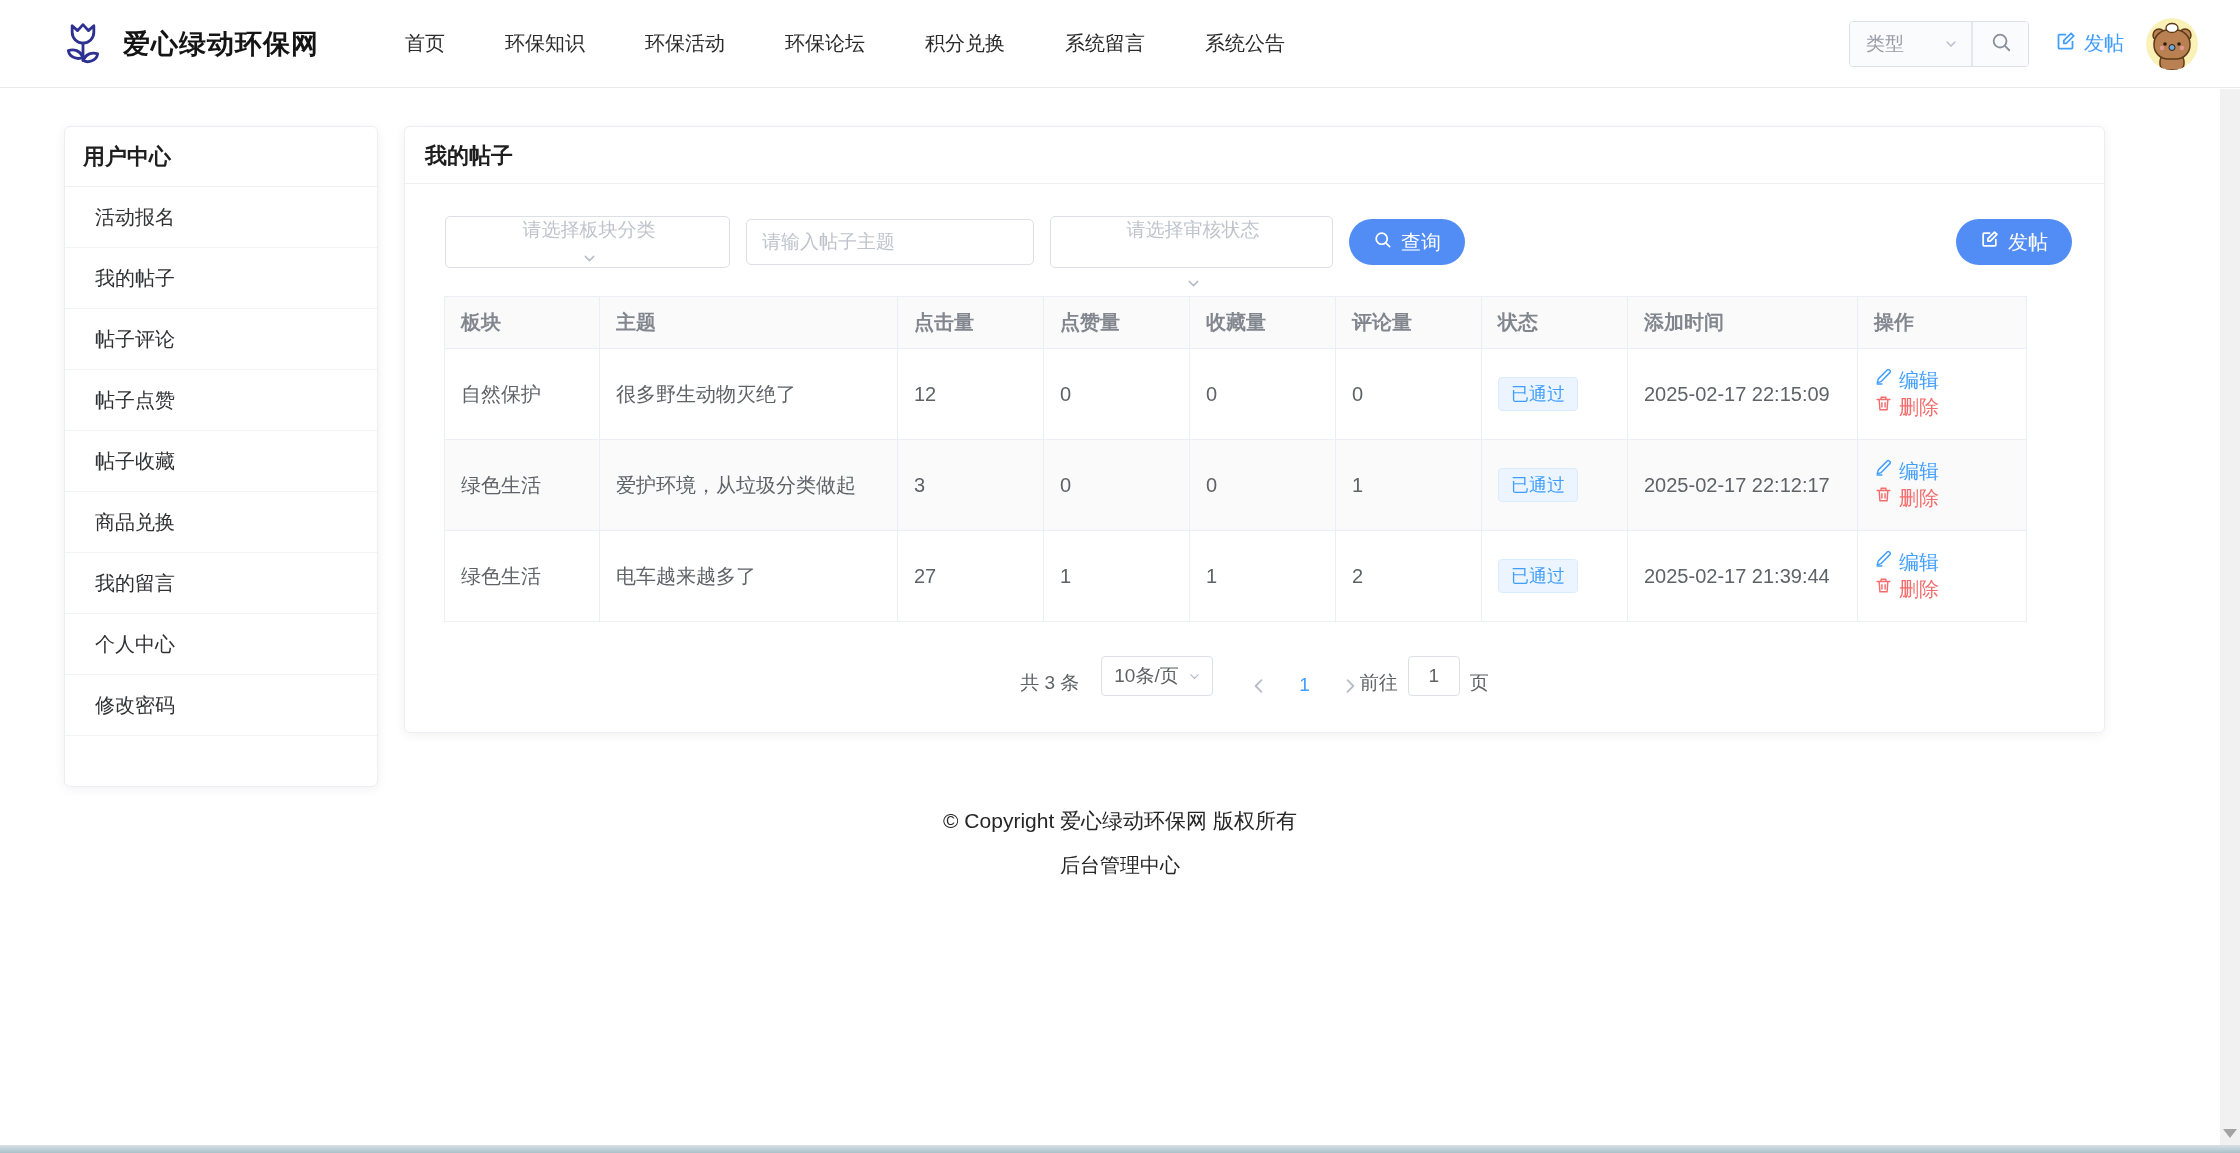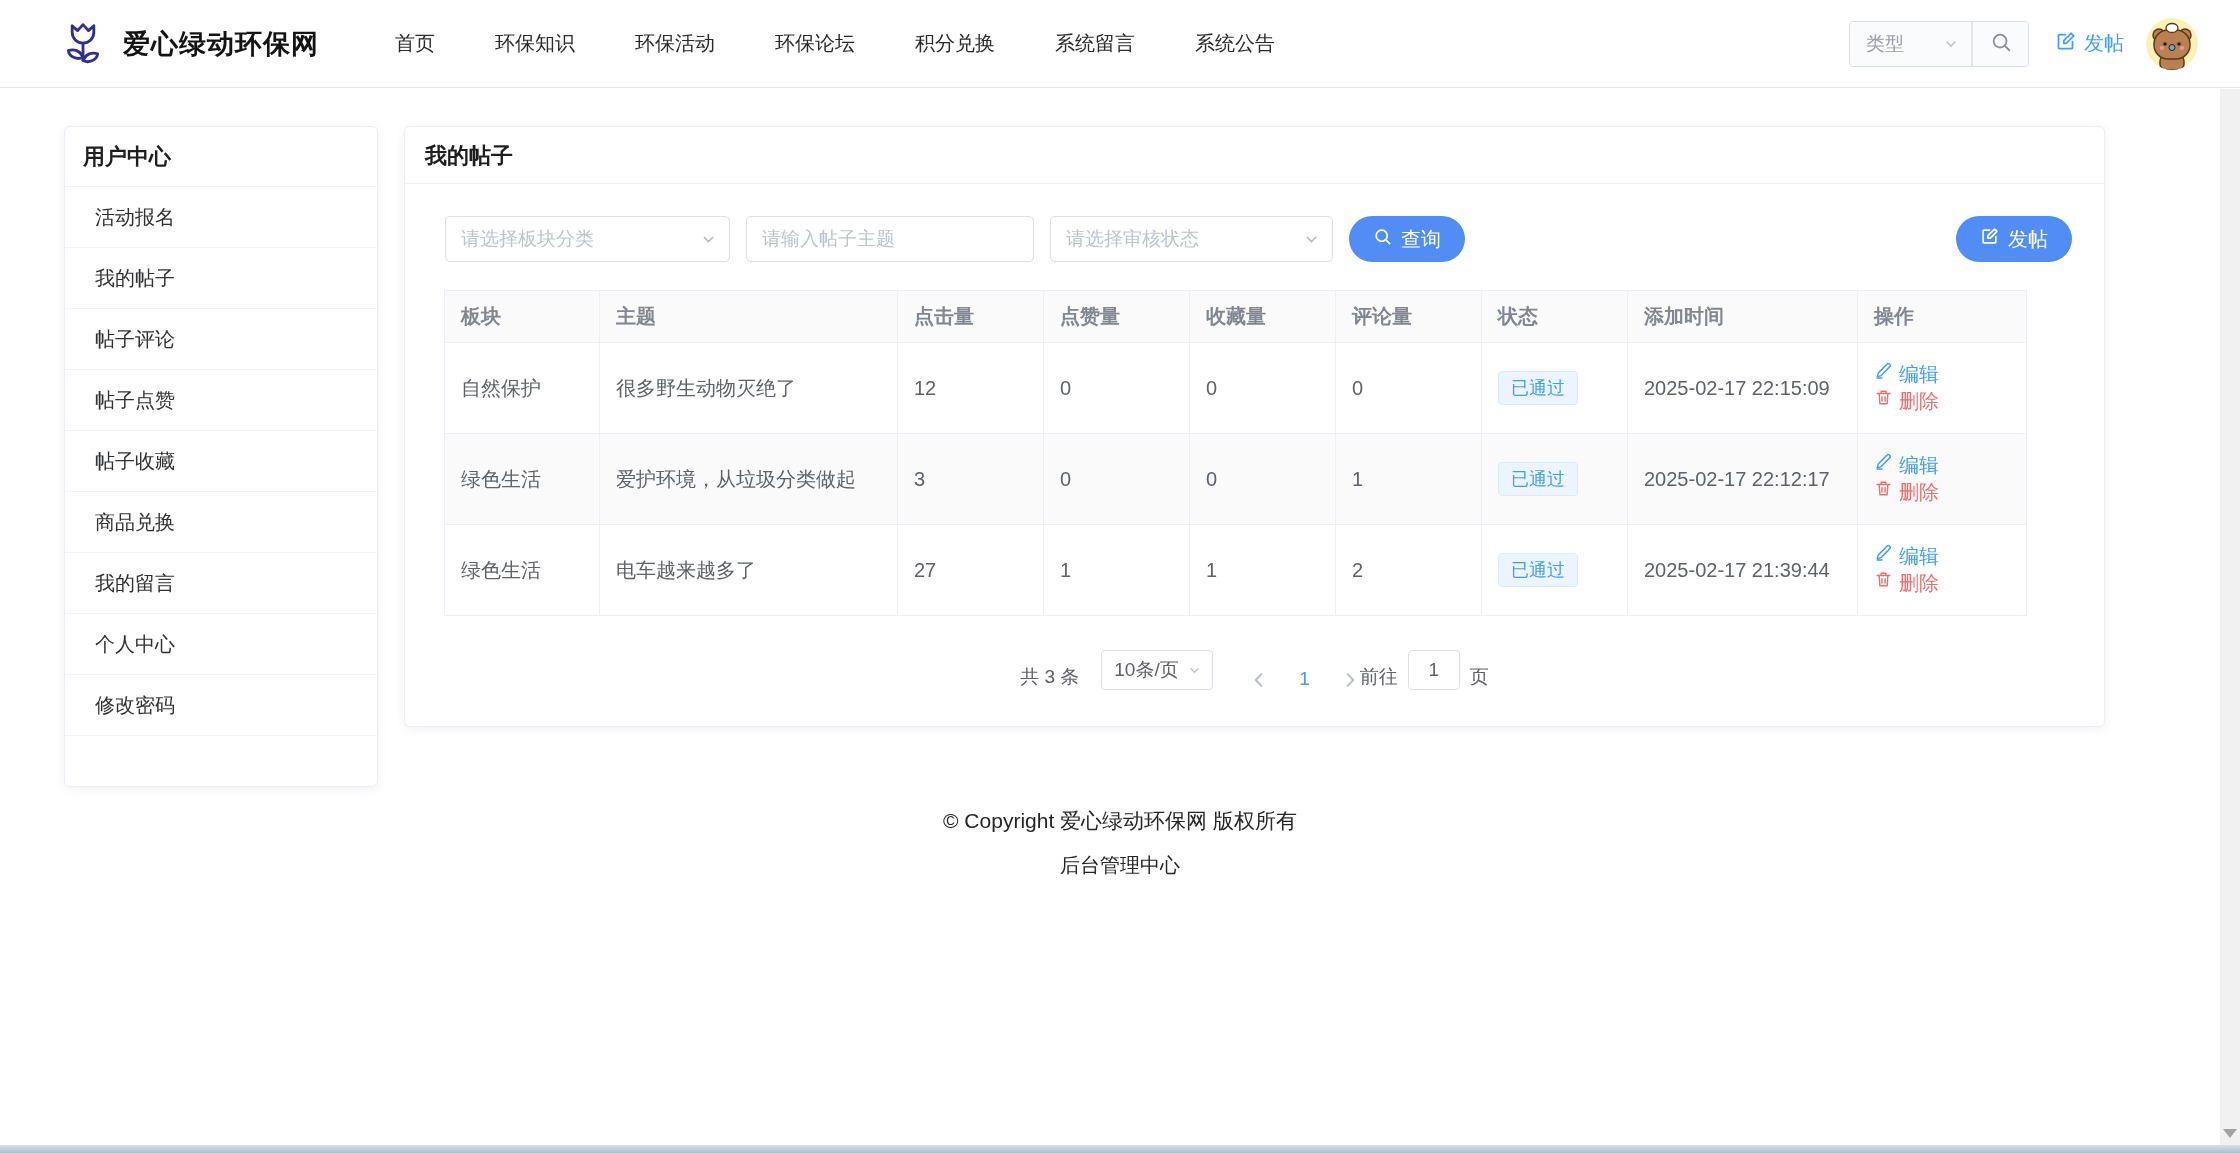--- a/index.html
+++ b/index.html
@@ -1,21 +1,21 @@
 <!DOCTYPE html>
 <html><head>
 <meta charset="utf-8">
 <style>
   * { margin:0; padding:0; box-sizing:border-box; }
   html,body { width:2240px; height:1153px; overflow:hidden; background:#fff;
     font-family:"Liberation Sans","DejaVu Sans",sans-serif; color:#303133; }
 
   
   .site-header { height:88px; display:flex; align-items:center;
-    padding:0 28px 0 57px; border-bottom:1px solid #e9e9e9; background:#fff; }
+    padding:0 28px 0 57px; border-bottom:1px solid #e9e9e9; background:#fff;gap:10px; }
   .brand { display:flex; align-items:center; gap:14px; cursor:pointer; }
   .brand-name { font-size:27px; font-weight:bold; color:#141414; letter-spacing:1px; }
   .main-nav { display:flex; margin-left:76px; gap:60px; }
   .nav-item { font-size:20px; color:#2b2b2b; cursor:pointer; white-space:nowrap; }
   .header-right { margin-left:auto; display:flex; align-items:center; margin-right:14px; }
   .search-group { display:flex; align-items:stretch; height:46px;
     border:1px solid #dcdfe6; border-radius:4px; overflow:hidden; background:#fff; }
   .type-select { width:122px; padding:0 12px 0 16px; background:#fafbfc;
     border-right:1px solid #e3e6eb; display:flex; align-items:center;
     justify-content:space-between; color:#989ca5; font-size:19px; cursor:pointer; }
@@ -41,23 +41,23 @@
     font-weight:bold; color:#1f1f1f; border-bottom:1px solid #f0f0f0; }
   .sidebar-item { height:61px; line-height:61px; padding:0 18px 0 30px; font-size:20px;
     color:#303133; border-bottom:1px solid #f2f3f5; cursor:pointer; }
   .sidebar-spacer { height:50px; }
 
   
   .main-card { flex:1; padding-bottom:36px; }
   .panel-title { height:57px; line-height:57px; padding:0 20px; font-size:22px;
     font-weight:bold; color:#1f1f1f; border-bottom:1px solid #f0f0f0; }
   .filter-bar { display:flex; align-items:center; margin:32px 32px 0 40px; }
-  .select-box { height:46px; border:1px solid #dcdfe6; border-radius:5px;
+  .select-box { height:52px; border:1px solid #dcdfe6; border-radius:5px;
     display:flex; align-items:center; justify-content:space-between;
-    padding:0 12px 0 15px; color:#bfc4cc; font-size:19px; cursor:pointer; background:#fff; }
+    padding:0 12px 0 15px; color:#bfc4cc; font-size:19px; cursor:pointer; background:#fff;flex-direction:column; }
   .sel-category { width:285px; margin-right:16px; }
   .sel-status { width:283px; margin-right:16px;gap:32px; }
   .text-input { width:288px; height:46px; border:1px solid #dcdfe6; border-radius:5px;
     padding:0 15px; font-size:19px; color:#333; outline:none; margin-right:16px; }
   .text-input::placeholder { color:#bfc4cc; }
   .btn-primary { height:46px; padding:0 24px; border:none; border-radius:23px;
     background:#518df5; color:#fff; font-size:20px; display:flex; align-items:center;
     gap:9px; cursor:pointer; white-space:nowrap; }
   .btn-post { margin-left:auto; }
 

